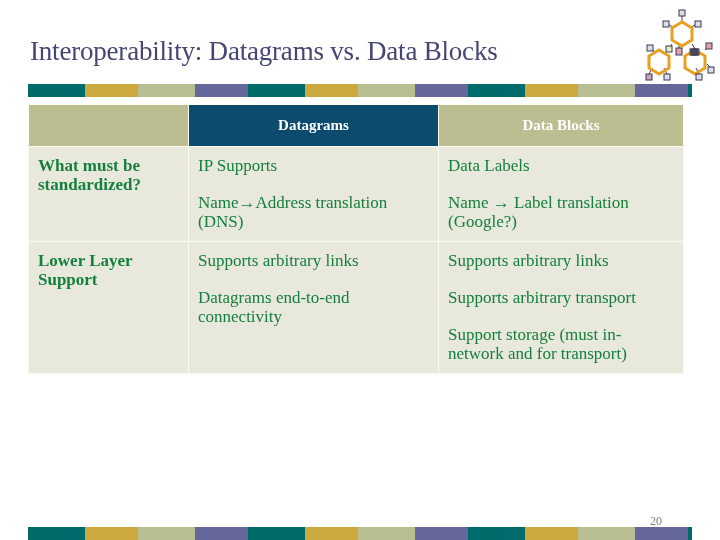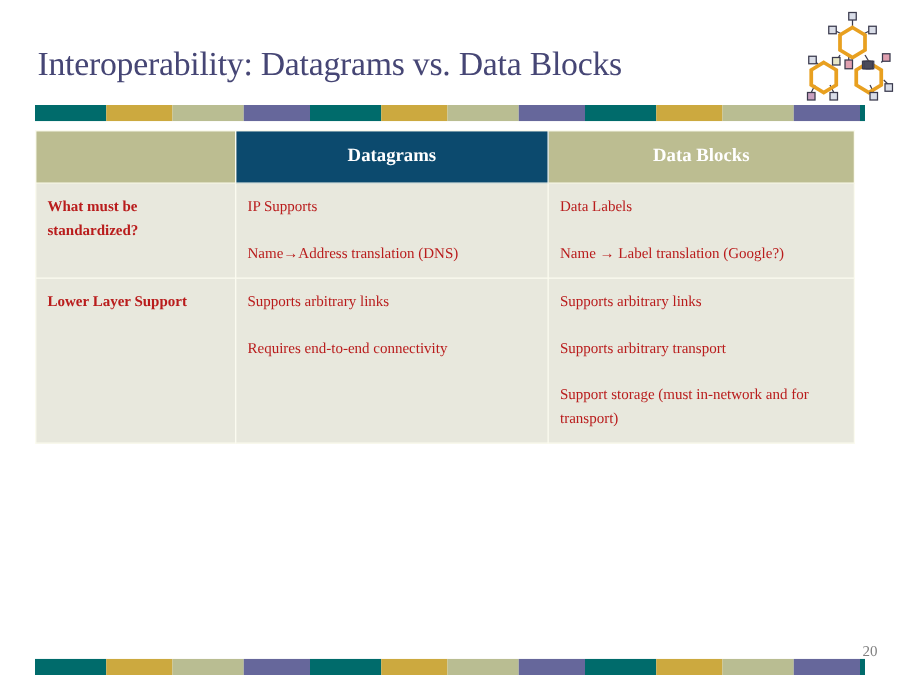--- a/index.html
+++ b/index.html
@@ -66,38 +66,38 @@
     text-align:center;
     padding:8px 6px 9px 6px;
     border:1px solid #fbfbf0;
     vertical-align:middle;
     height:24px;
   }
   .tbl th.blank{background:#bcbd91;}
 
   .tbl td{
     background:#e8e8dd;
-    color:#b91c1c;
-    font-size:12px;
+    color:#15803d;
+    font-size:17px;
     line-height:19px;
     padding:9px 10px 10px 9px;
     border:1px solid #fbfbf0;
     vertical-align:top;
   }
   .tbl td.rowhead{
     font-weight:bold;
     background:#e8e8dd;
   }
   .tbl td p{margin:0 0 18px 0;}
   .tbl td p:last-child{margin-bottom:0;}
 
   
   .pagenum{
     position:absolute;
-    left:690px; top:514px;
+    left:650px; top:514px;
     font-size:12px;
     color:#808080;
   }
 </style>
 </head>
 <body>
 
 <div class="slide">
 
   <div class="title" style="color: rgb(70, 70, 117);">Interoperability: Datagrams vs. Data Blocks</div>
@@ -181,21 +181,21 @@
         </td>
         <td style="border-color: rgb(251, 251, 240); background: rgb(232, 232, 221);">
           <p>Data Labels</p>
           <p>Name → Label translation (Google?)</p>
         </td>
       </tr>
       <tr>
         <td class="rowhead" style="border-color: rgb(251, 251, 240); background: rgb(232, 232, 221); margin-left: 34px;">Lower Layer Support</td>
         <td style="border-color: rgb(251, 251, 240); background: rgb(232, 232, 221);">
           <p>Supports arbitrary links</p>
-          <p>Requires end-to-end connectivity</p>
+          <p>Datagrams end-to-end connectivity</p>
         </td>
         <td style="border-color: rgb(251, 251, 240); background: rgb(232, 232, 221);">
           <p>Supports arbitrary links</p>
           <p>Supports arbitrary transport</p>
           <p>Support storage (must in-network and for transport)</p>
         </td>
       </tr>
     </tbody>
   </table>
 

